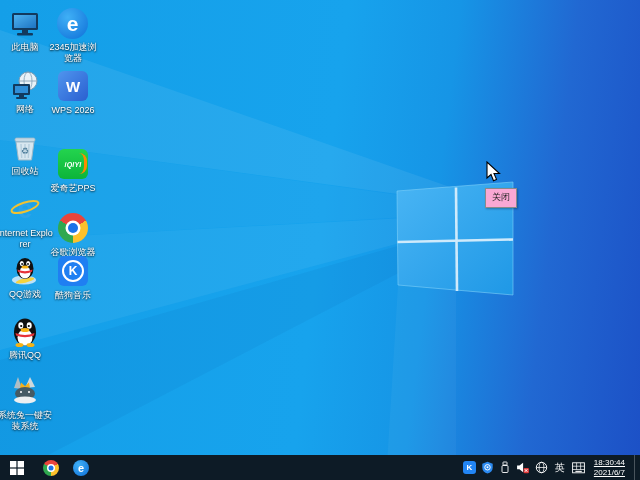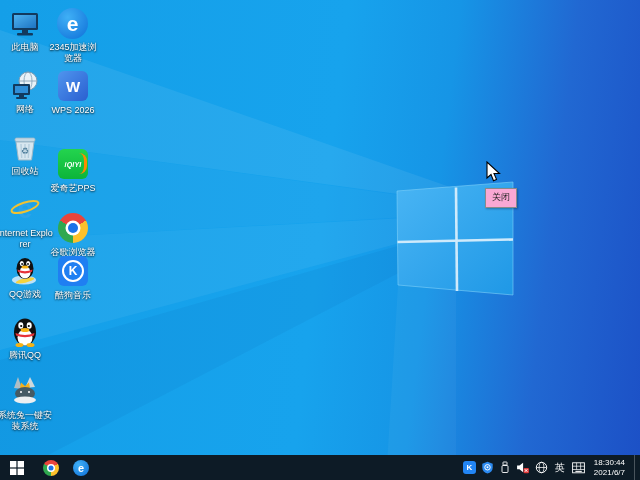--- a/index.html
+++ b/index.html
@@ -46,21 +46,21 @@
   .cursor{position:absolute;left:486px;top:161px;pointer-events:none;}
   
   .taskbar{position:absolute;left:0;right:0;bottom:0;height:25px;background:#0d1b26;
     display:flex;align-items:center;z-index:5;}
   .tb-btn{width:30px;height:25px;display:flex;align-items:center;justify-content:center;}
   .tray{margin-left:auto;display:flex;align-items:center;gap:5px;height:100%;}
   .tray-ico{display:flex;align-items:center;justify-content:center;}
   .kugou-tray{width:13px;height:13px;border-radius:3px;background:#2285f4;color:#fff;
     font-size:8px;font-weight:bold;display:flex;align-items:center;justify-content:center;}
   .ime{color:#fff;font-size:10px;padding:0 2px;}
-  .clock{color:#fff;font-size:8px;line-height:9.5px;text-align:left;padding:0 4px;}
+  .clock{color:#fff;font-size:8px;line-height:9.5px;text-align:left;padding:0 4px;text-decoration:underline;}
   .show-desktop{width:5px;height:100%;border-left:1px solid rgba(255,255,255,.25);}
 </style>
 </head>
 <body>
 
 <div class="stage">
 
   <div class="wallpaper">
     <svg class="bg-art" width="640" height="480" viewBox="0 0 640 480">
       <defs>

